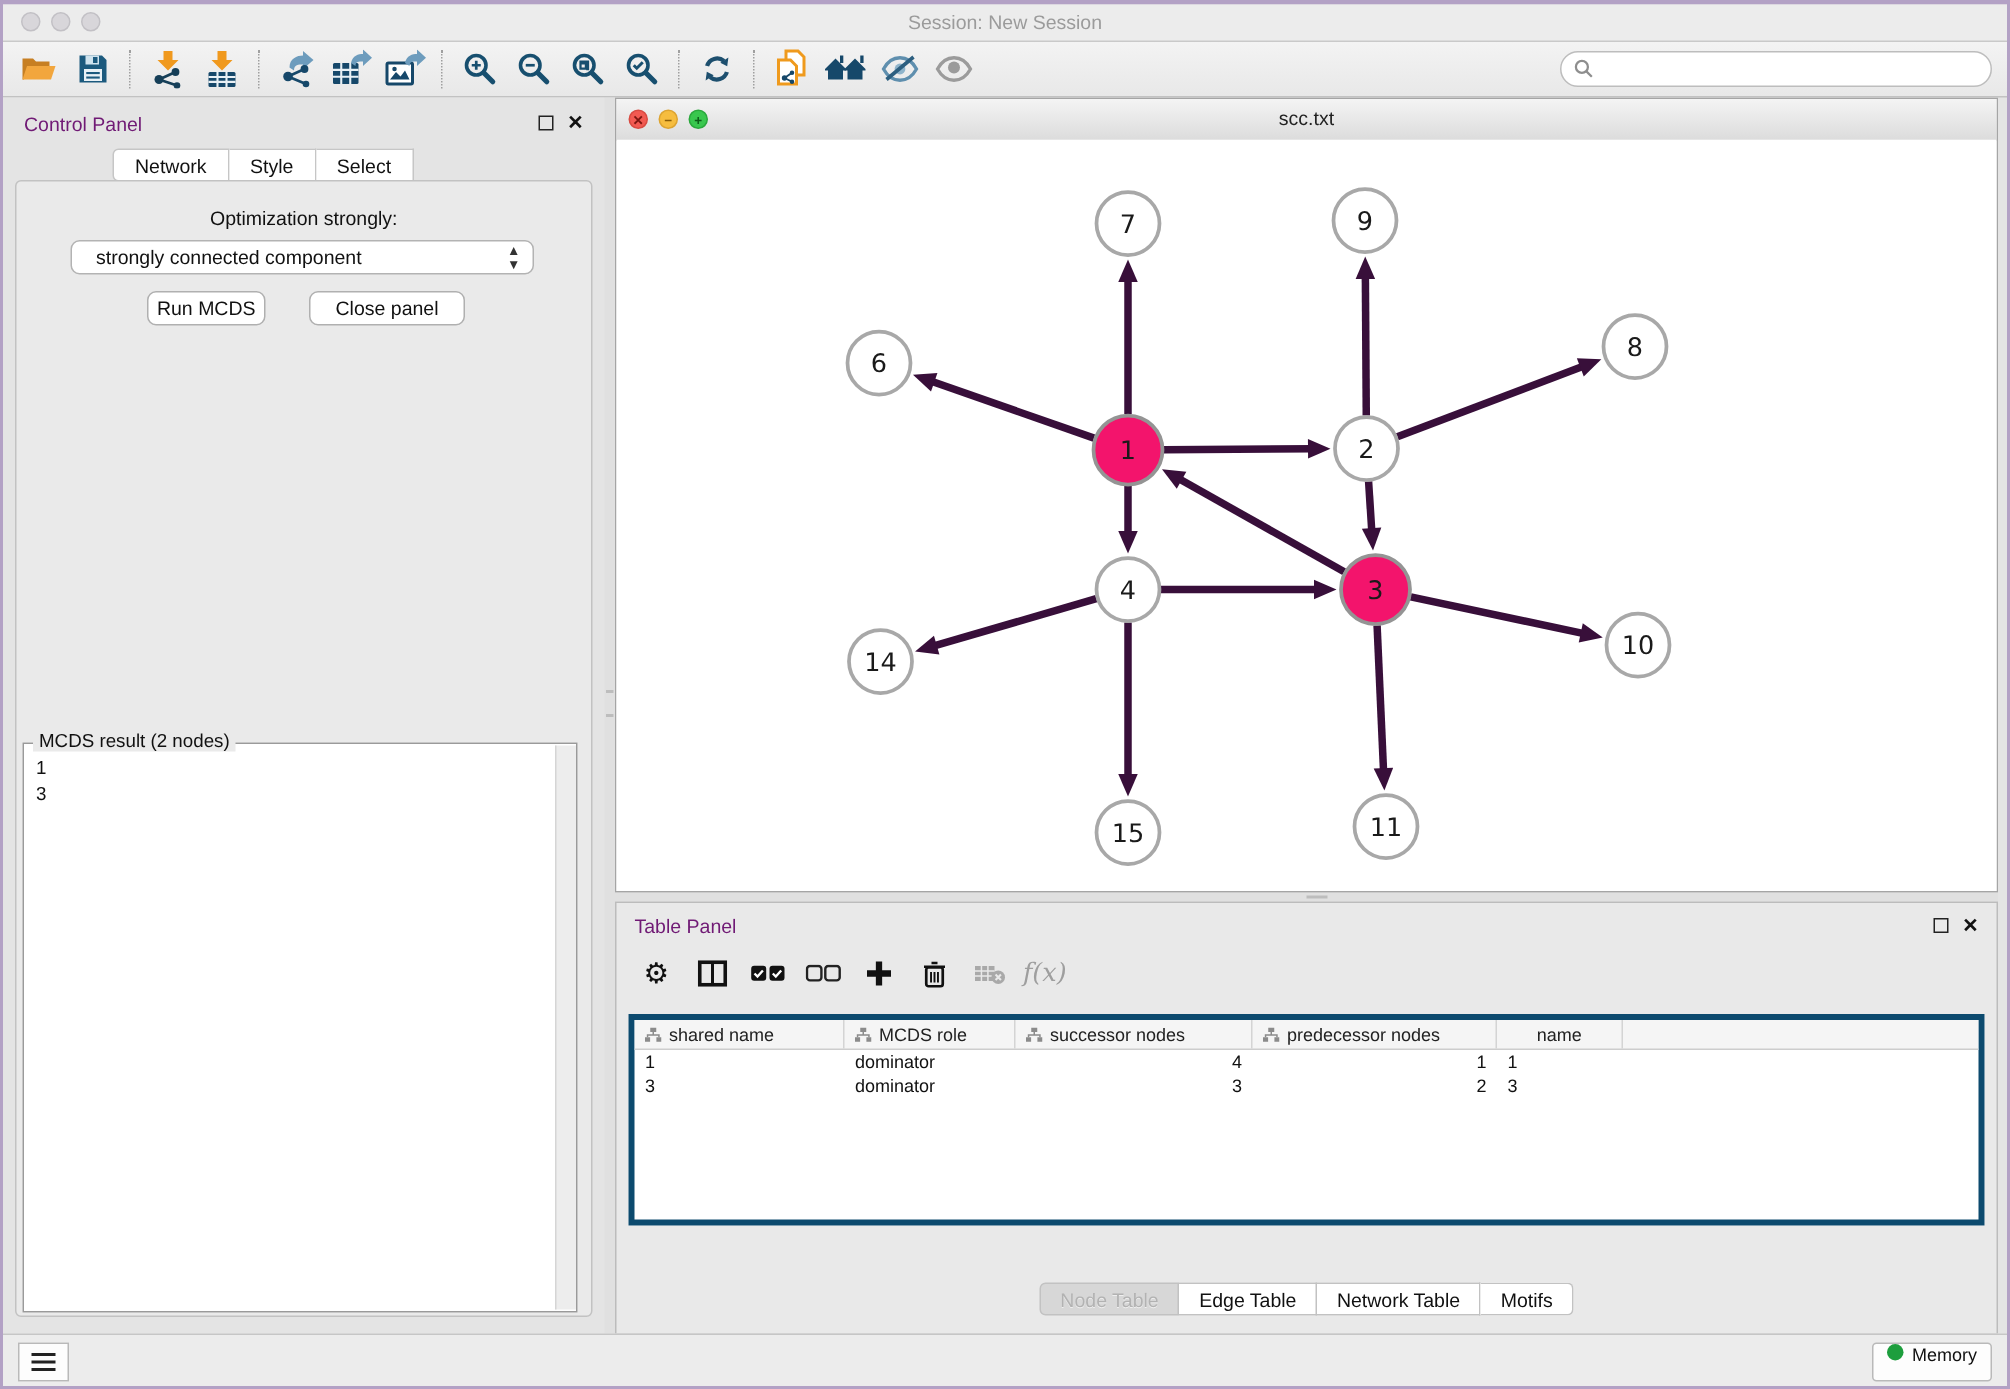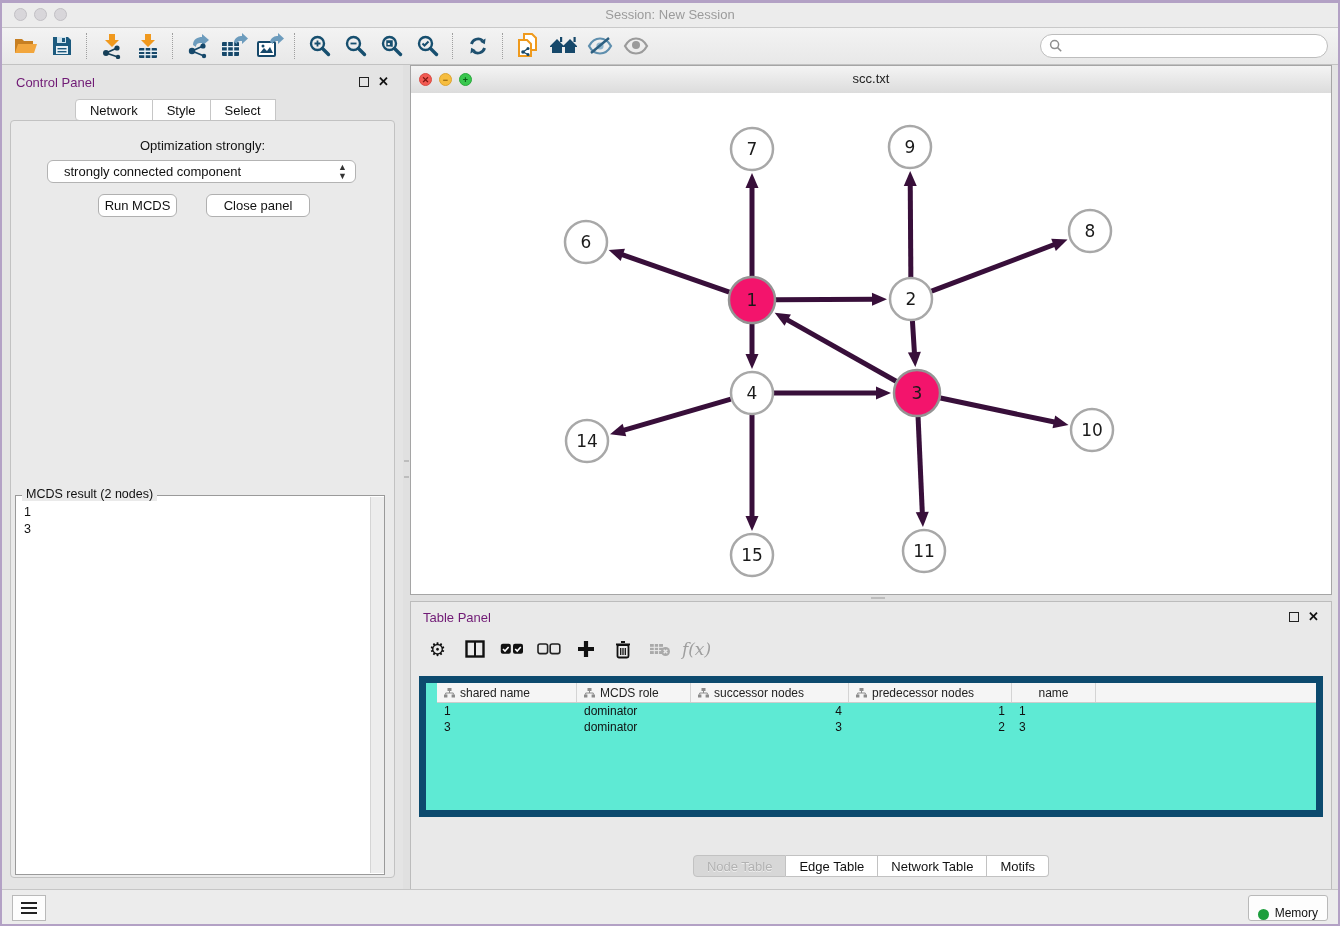--- a/index.html
+++ b/index.html
@@ -53,36 +53,36 @@
   .light.yellow{left:28px;background:#f6bd3f;border:1px solid #dda431;color:#8a5d07;}
   .light.green{left:48px;background:#39c74e;border:1px solid #2aa83c;color:#0b5c18;}
   .net-canvas{position:absolute;left:0;right:0;top:27px;bottom:0;background:#fff;}
 
   
   .tpanel{position:absolute;left:408px;right:6px;top:598px;bottom:34px;background:#e9e9e9;border:1px solid #bcbcbc;box-sizing:border-box;}
   .tp-toolbar{position:absolute;left:8px;top:28px;height:38px;display:flex;align-items:center;}
   .tp-btn{width:37px;height:32px;display:flex;align-items:center;justify-content:center;}
   .gear-glyph{font-size:19px;color:#111;font-family:"DejaVu Sans",sans-serif;line-height:1;}
   .fx-glyph{font-family:"DejaVu Serif",serif;font-style:italic;font-size:17px;color:#9e9e9e;}
-  .tablebox{position:absolute;left:8px;right:8px;top:74px;bottom:72px;background:#5eead4;border:7px solid #0c4a6e;overflow:hidden;padding-left:11px;}
+  .tablebox{position:absolute;left:8px;right:8px;top:74px;bottom:72px;background:#ffffff;border:4px solid #0c4a6e;overflow:hidden;}
   .thead{display:flex;height:20px;background:#f5f5f5;border-bottom:1px solid #cdcdcd;box-sizing:border-box;}
   .th{display:flex;align-items:center;gap:5px;font-size:12px;color:#222;border-right:1px solid #d4d4d4;box-sizing:border-box;padding-left:7px;}
   .th.center{justify-content:center;padding-left:0;}
   .trow{display:flex;height:16px;font-size:12px;color:#111;}
   .td{box-sizing:border-box;padding:1px 7px 0 7px;}
   .td.r{text-align:right;}
   .tp-tabs{position:absolute;left:0;right:0;bottom:12px;display:flex;justify-content:center;}
   .btab{height:22px;line-height:22px;padding:0 13px;background:#fff;border:1px solid #c2c2c2;border-left:none;font-size:13px;color:#111;box-sizing:border-box;}
   .btab.active{background:#d7d7d7;color:#b2b2b2;border-left:1px solid #c2c2c2;border-radius:4px 0 0 4px;text-shadow:0 1px 0 #efefef;}
   .btab.last{border-radius:0 4px 4px 0;}
 
   
   .statusbar{position:absolute;left:0;right:0;bottom:0;height:34px;background:#ececec;border-top:1px solid #c6c6c6;}
   .sb-left{position:absolute;left:10px;top:5px;width:32px;height:24px;background:#fdfdfd;border:1px solid #b9b9b9;display:flex;align-items:center;justify-content:center;}
-  .sb-right{position:absolute;right:10px;top:5px;height:24px;background:#fdfdfd;border:1px solid #b9b9b9;border-radius:3px;display:flex;align-items:flex-end;gap:6px;padding:0 9px;font-size:12px;color:#111;}
+  .sb-right{position:absolute;right:10px;top:5px;height:24px;background:#fdfdfd;border:1px solid #b9b9b9;border-radius:3px;display:flex;align-items:flex-start;gap:6px;padding:0 9px;font-size:12px;color:#111;}
   .mem-dot{width:11px;height:11px;border-radius:50%;background:#1d9e3d;}
   .list-ico{width:16px;height:12px;display:flex;flex-direction:column;justify-content:space-between;}
   .list-ico i{display:block;height:2px;background:#222;}
 </style>
 </head>
 <body>
 
 <div class="window">
 
   <div class="titlebar">

